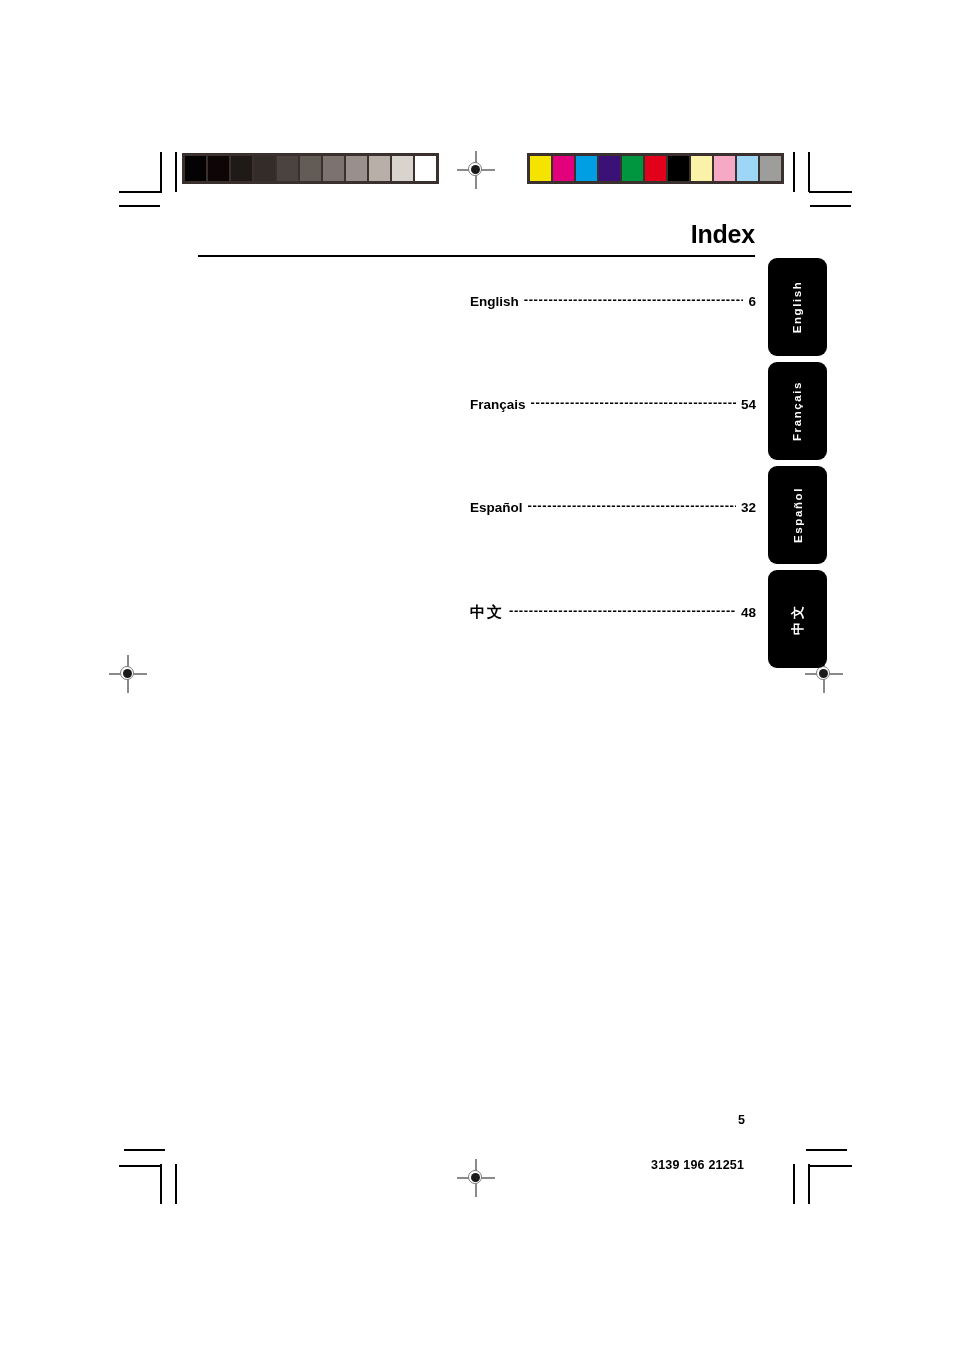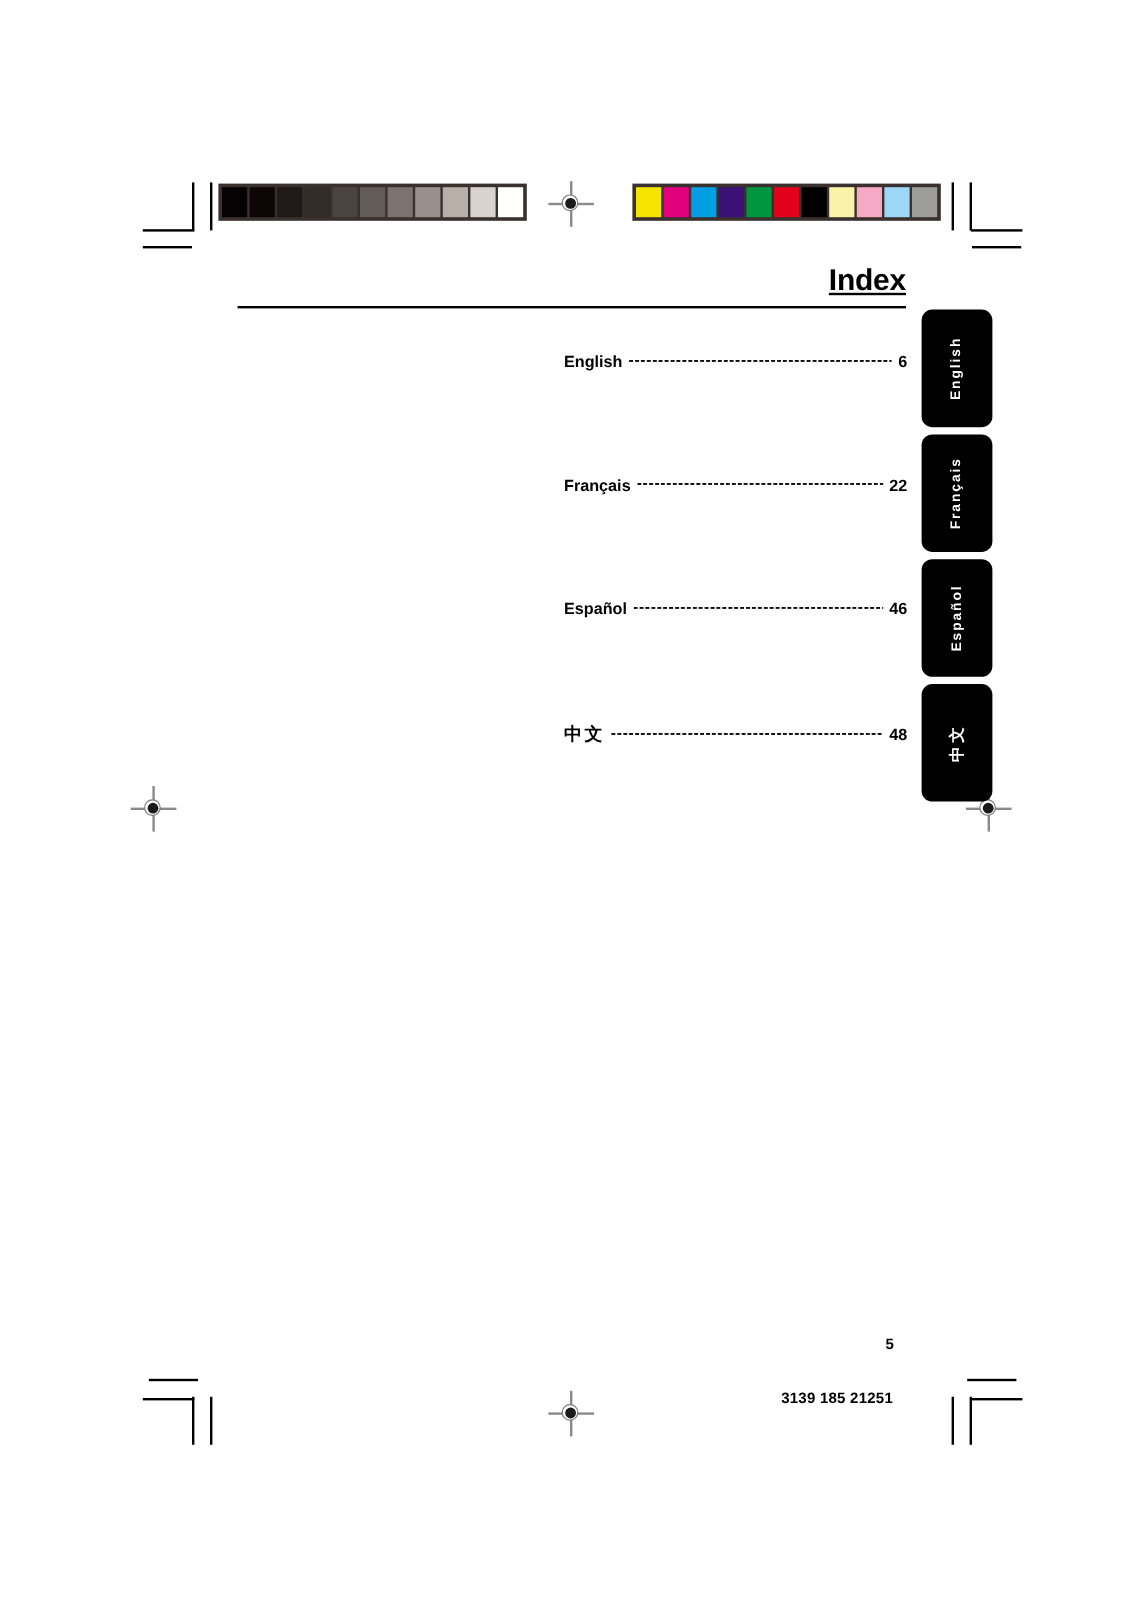--- a/index.html
+++ b/index.html
@@ -77,21 +77,20 @@
   
   #page-title {
     position: absolute;
     right: 199px;
     top: 222px;
     font-size: 25px;
     font-weight: bold;
     letter-spacing: -0.2px;
     color: #000000;
     line-height: 1;
-    text-decoration: underline;
   }
   #title-rule {
     position: absolute;
     left: 198px;
     top: 255px;
     width: 557px;
     height: 2.2px;
     background: #000000;
   }
 
@@ -267,28 +266,28 @@
         <div class="entry">
           <span class="lang">English</span>
           <span class="leader">----------------------------------------------</span>
           <span class="pagenum">6</span>
         </div>
       </div>
       <div class="index-row">
         <div class="entry">
           <span class="lang">Français</span>
           <span class="leader">-------------------------------------------</span>
-          <span class="pagenum">22</span>
+          <span class="pagenum">54</span>
         </div>
       </div>
       <div class="index-row">
         <div class="entry">
           <span class="lang">Español</span>
           <span class="leader">--------------------------------------------</span>
-          <span class="pagenum">46</span>
+          <span class="pagenum">32</span>
         </div>
       </div>
       <div class="index-row cjk">
         <div class="entry">
           <span class="lang">中文</span>
           <span class="leader">----------------------------------------------</span>
           <span class="pagenum">48</span>
         </div>
       </div>
     </div>
@@ -300,15 +299,15 @@
     <span class="tab-label">Français</span>
   </div>
   <div class="lang-tab" style="top:466px; height:98px;">
     <span class="tab-label">Español</span>
   </div>
   <div class="lang-tab cjk" style="top:570px; height:98px;">
     <span class="tab-label">中文</span>
   </div>
 
   <div id="folio">5</div>
-  <div id="part-number">3139 185 21251</div>
+  <div id="part-number">3139 196 21251</div>
 
 </div>
 
 </body></html>

